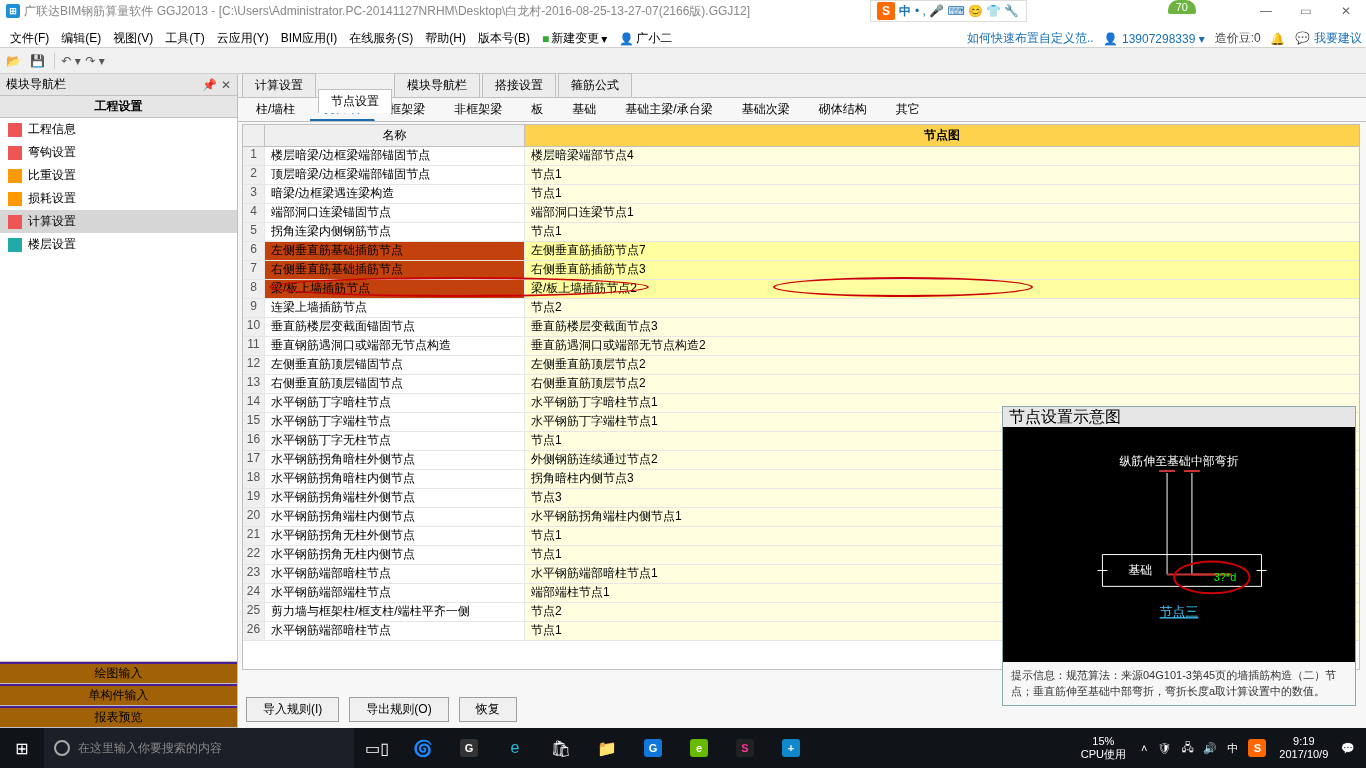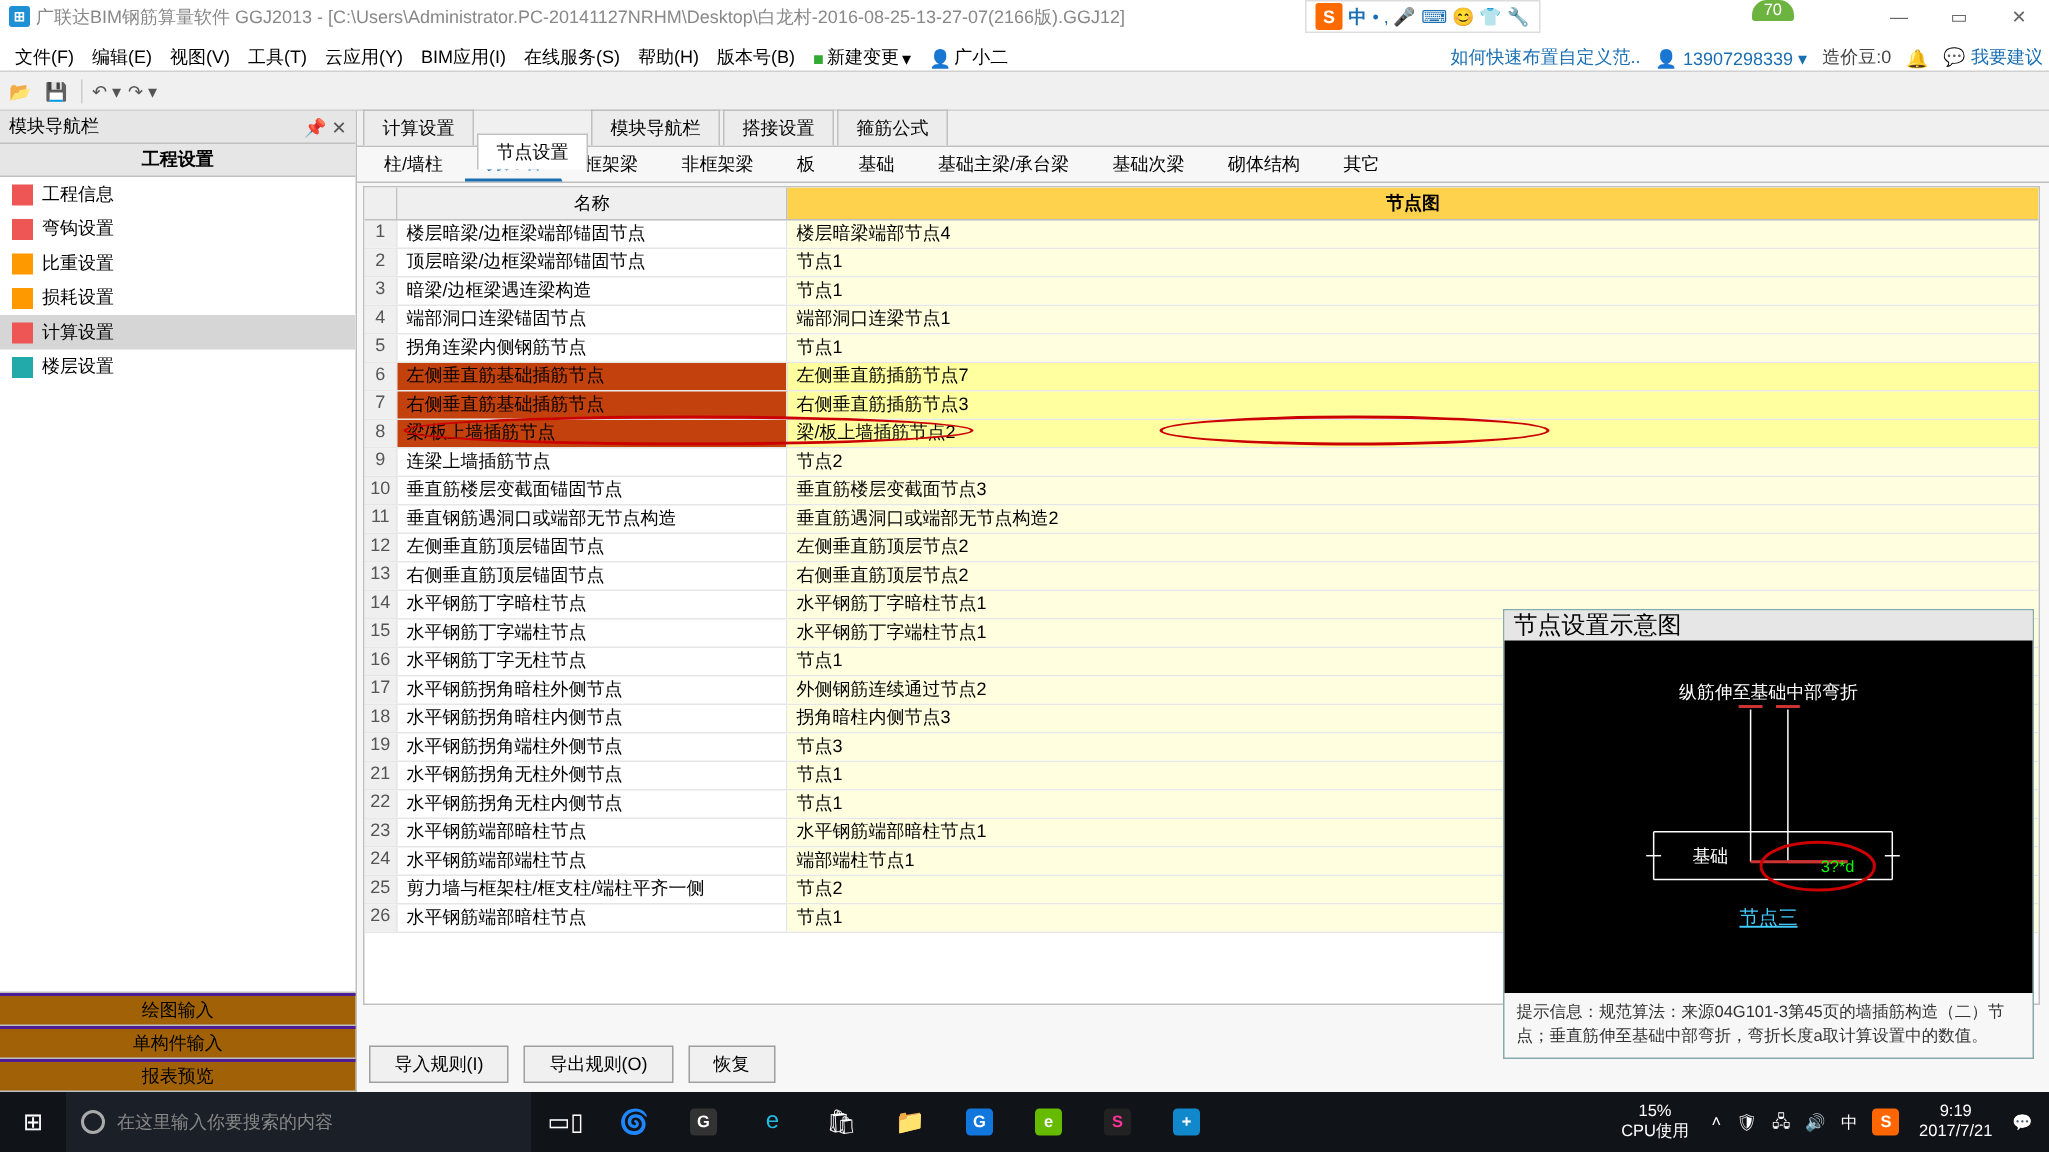--- a/index.html
+++ b/index.html
@@ -287,20 +287,25 @@
             <div class="gc-num">18</div>
             <div class="gc-name">水平钢筋拐角暗柱内侧节点</div>
             <div class="gc-node">拐角暗柱内侧节点3</div>
           </div>
           <div class="grow">
             <div class="gc-num">19</div>
             <div class="gc-name">水平钢筋拐角端柱外侧节点</div>
             <div class="gc-node">节点3</div>
           </div>
           <div class="grow">
+            <div class="gc-num">20</div>
+            <div class="gc-name">水平钢筋拐角端柱内侧节点</div>
+            <div class="gc-node">水平钢筋拐角端柱内侧节点1</div>
+          </div>
+          <div class="grow">
             <div class="gc-num">21</div>
             <div class="gc-name">水平钢筋拐角无柱外侧节点</div>
             <div class="gc-node">节点1</div>
           </div>
           <div class="grow">
             <div class="gc-num">22</div>
             <div class="gc-name">水平钢筋拐角无柱内侧节点</div>
             <div class="gc-node">节点1</div>
           </div>
           <div class="grow">
@@ -396,17 +401,17 @@
     <span class="ti">˄</span>
     <span class="ti">🛡</span>
     <span class="ti">🖧</span>
     <span class="ti">🔊</span>
     <span class="ti">中</span>
     <span class="ti">
         <span class="colored-icon" style="background:#f60">S</span>
       </span>
     <div class="clock">
       <div>9:19</div>
-        <div>2017/7/21</div>
+        <div>2017/10/9</div>
     </div>
     <span class="ti">💬</span>
   </div>
 </div>
 
 </body></html>

